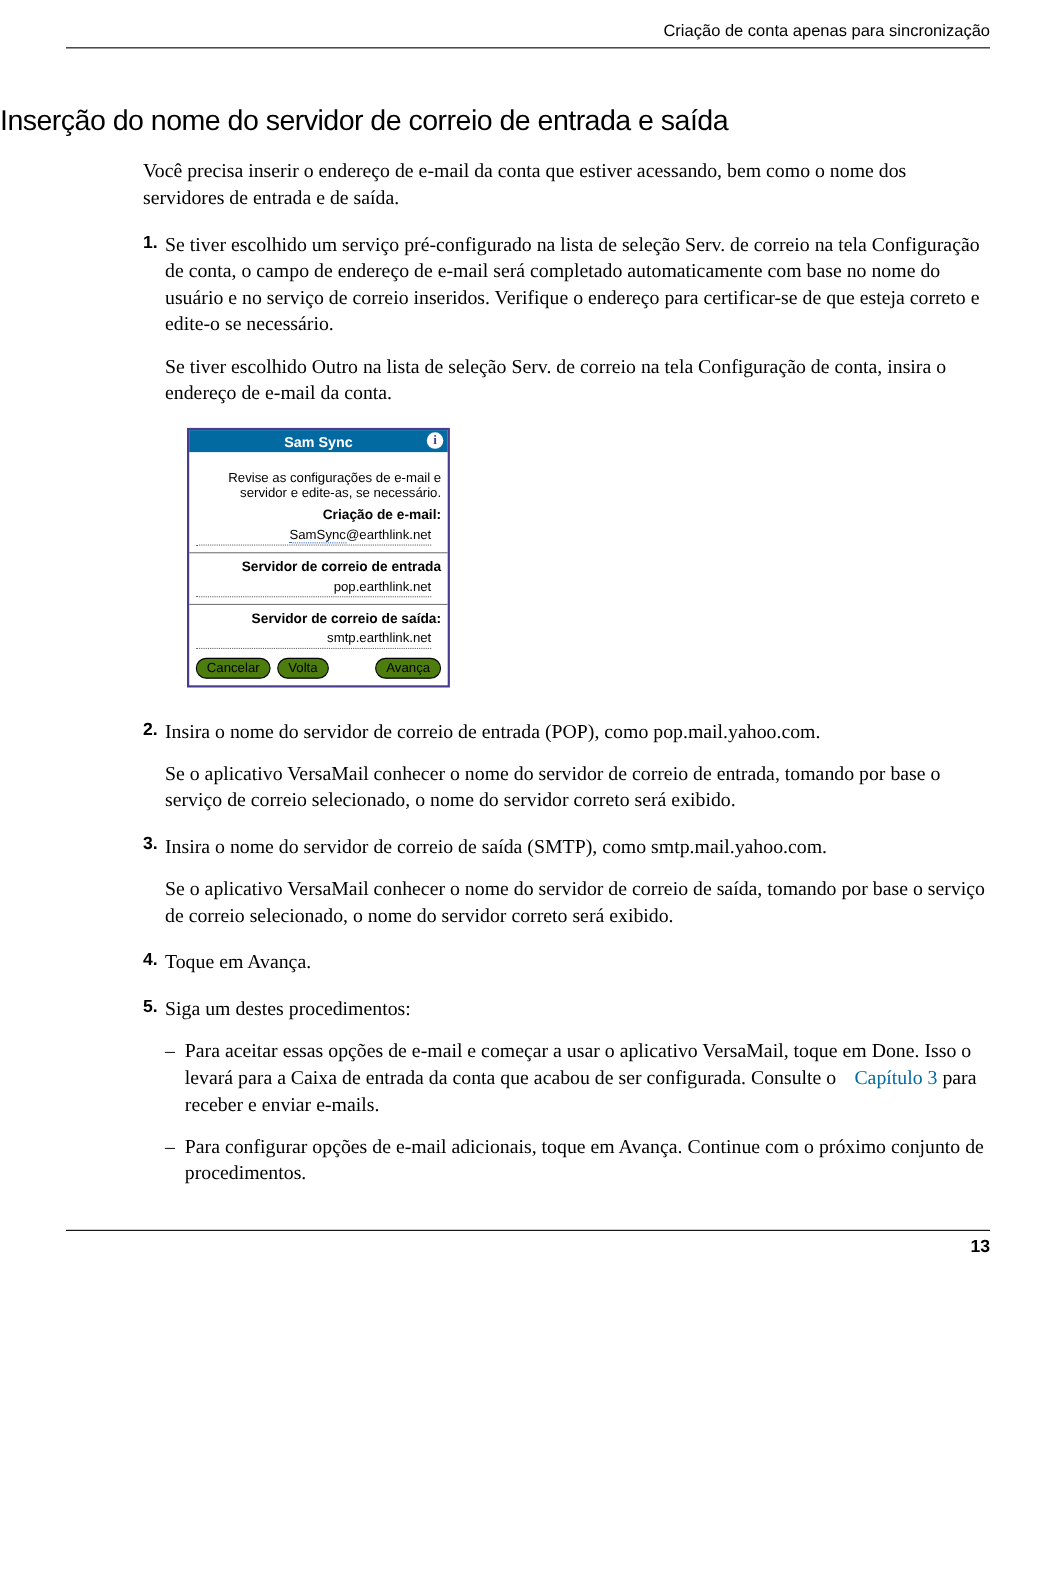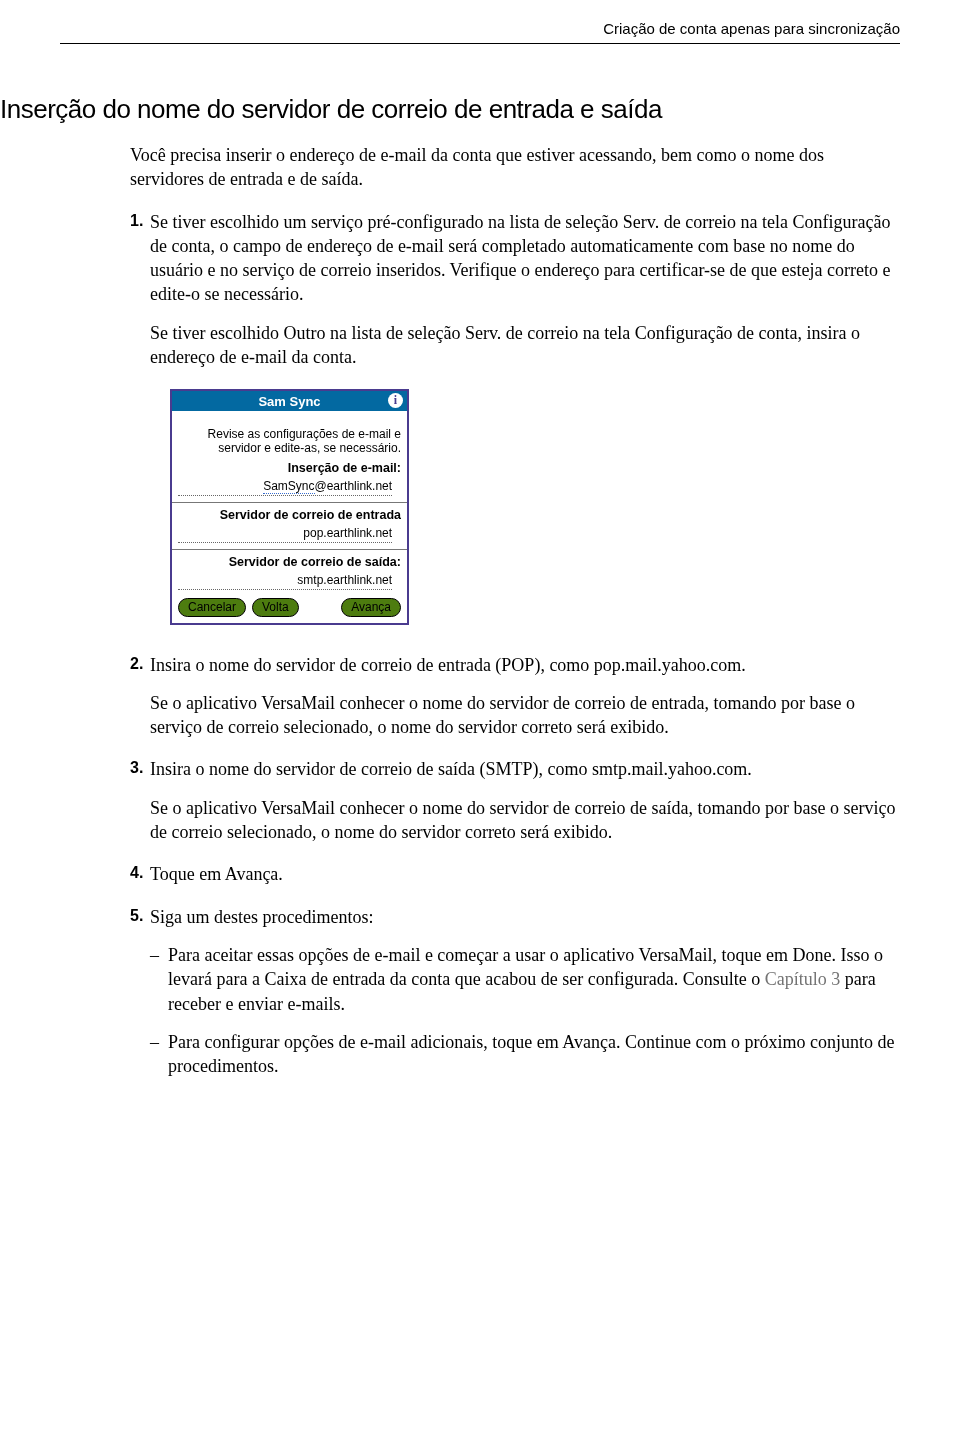--- a/index.html
+++ b/index.html
@@ -77,22 +77,23 @@
     margin-bottom: 14px;
     line-height: 1.35;
   }
   .sub-list li::before {
     content: "–";
     position: absolute;
     left: 0;
     top: 0;
   }
   a.xref {
-    color: #737373;
+    color: #0369a1;
     text-decoration: none;
+    margin-left: 12px;
   }
   .page-number {
     text-align: right;
     font-family: Arial, Helvetica, sans-serif;
     font-weight: bold;
     font-size: 16px;
     border-top: 1px solid #000;
     padding-top: 6px;
     margin-top: 40px;
   }
@@ -198,21 +199,21 @@
         <div class="step-para">Se tiver escolhido Outro na lista de seleção Serv. de correio na tela Configuração de conta, insira o endereço de e-mail da conta.</div>
 
         
         <div class="palm-screenshot">
           <div class="palm-title">
             <span>Sam Sync</span>
             <span class="info-icon">i</span>
           </div>
           <div class="palm-body">
             <div class="instr">Revise as configurações de e-mail e servidor e edite-as, se necessário.</div>
-            <div class="lbl">Inserção de e-mail:</div>
+            <div class="lbl">Criação de e-mail:</div>
             <div class="palm-field">
               <span class="user">SamSync</span><span>@earthlink.net</span>
             </div>
             <div class="palm-divider"></div>
             <div class="lbl">Servidor de correio de entrada</div>
             <div class="palm-field">pop.earthlink.net</div>
             <div class="palm-divider"></div>
             <div class="lbl">Servidor de correio de saída:</div>
             <div class="palm-field">smtp.earthlink.net</div>
             <div class="palm-buttons">
@@ -247,14 +248,15 @@
         <ul class="sub-list">
           <li>
             <span>Para aceitar essas opções de e-mail e começar a usar o aplicativo VersaMail, toque em Done. Isso o levará para a Caixa de entrada da conta que acabou de ser configurada. Consulte o </span><a class="xref" href="#">Capítulo 3</a><span> para receber e enviar e-mails.</span>
           </li>
           <li>Para configurar opções de e-mail adicionais, toque em Avança. Continue com o próximo conjunto de procedimentos.</li>
         </ul>
       </li>
     </ol>
   </div>
 
+  <div class="page-number">13</div>
 
 </div>
 
 </body></html>

